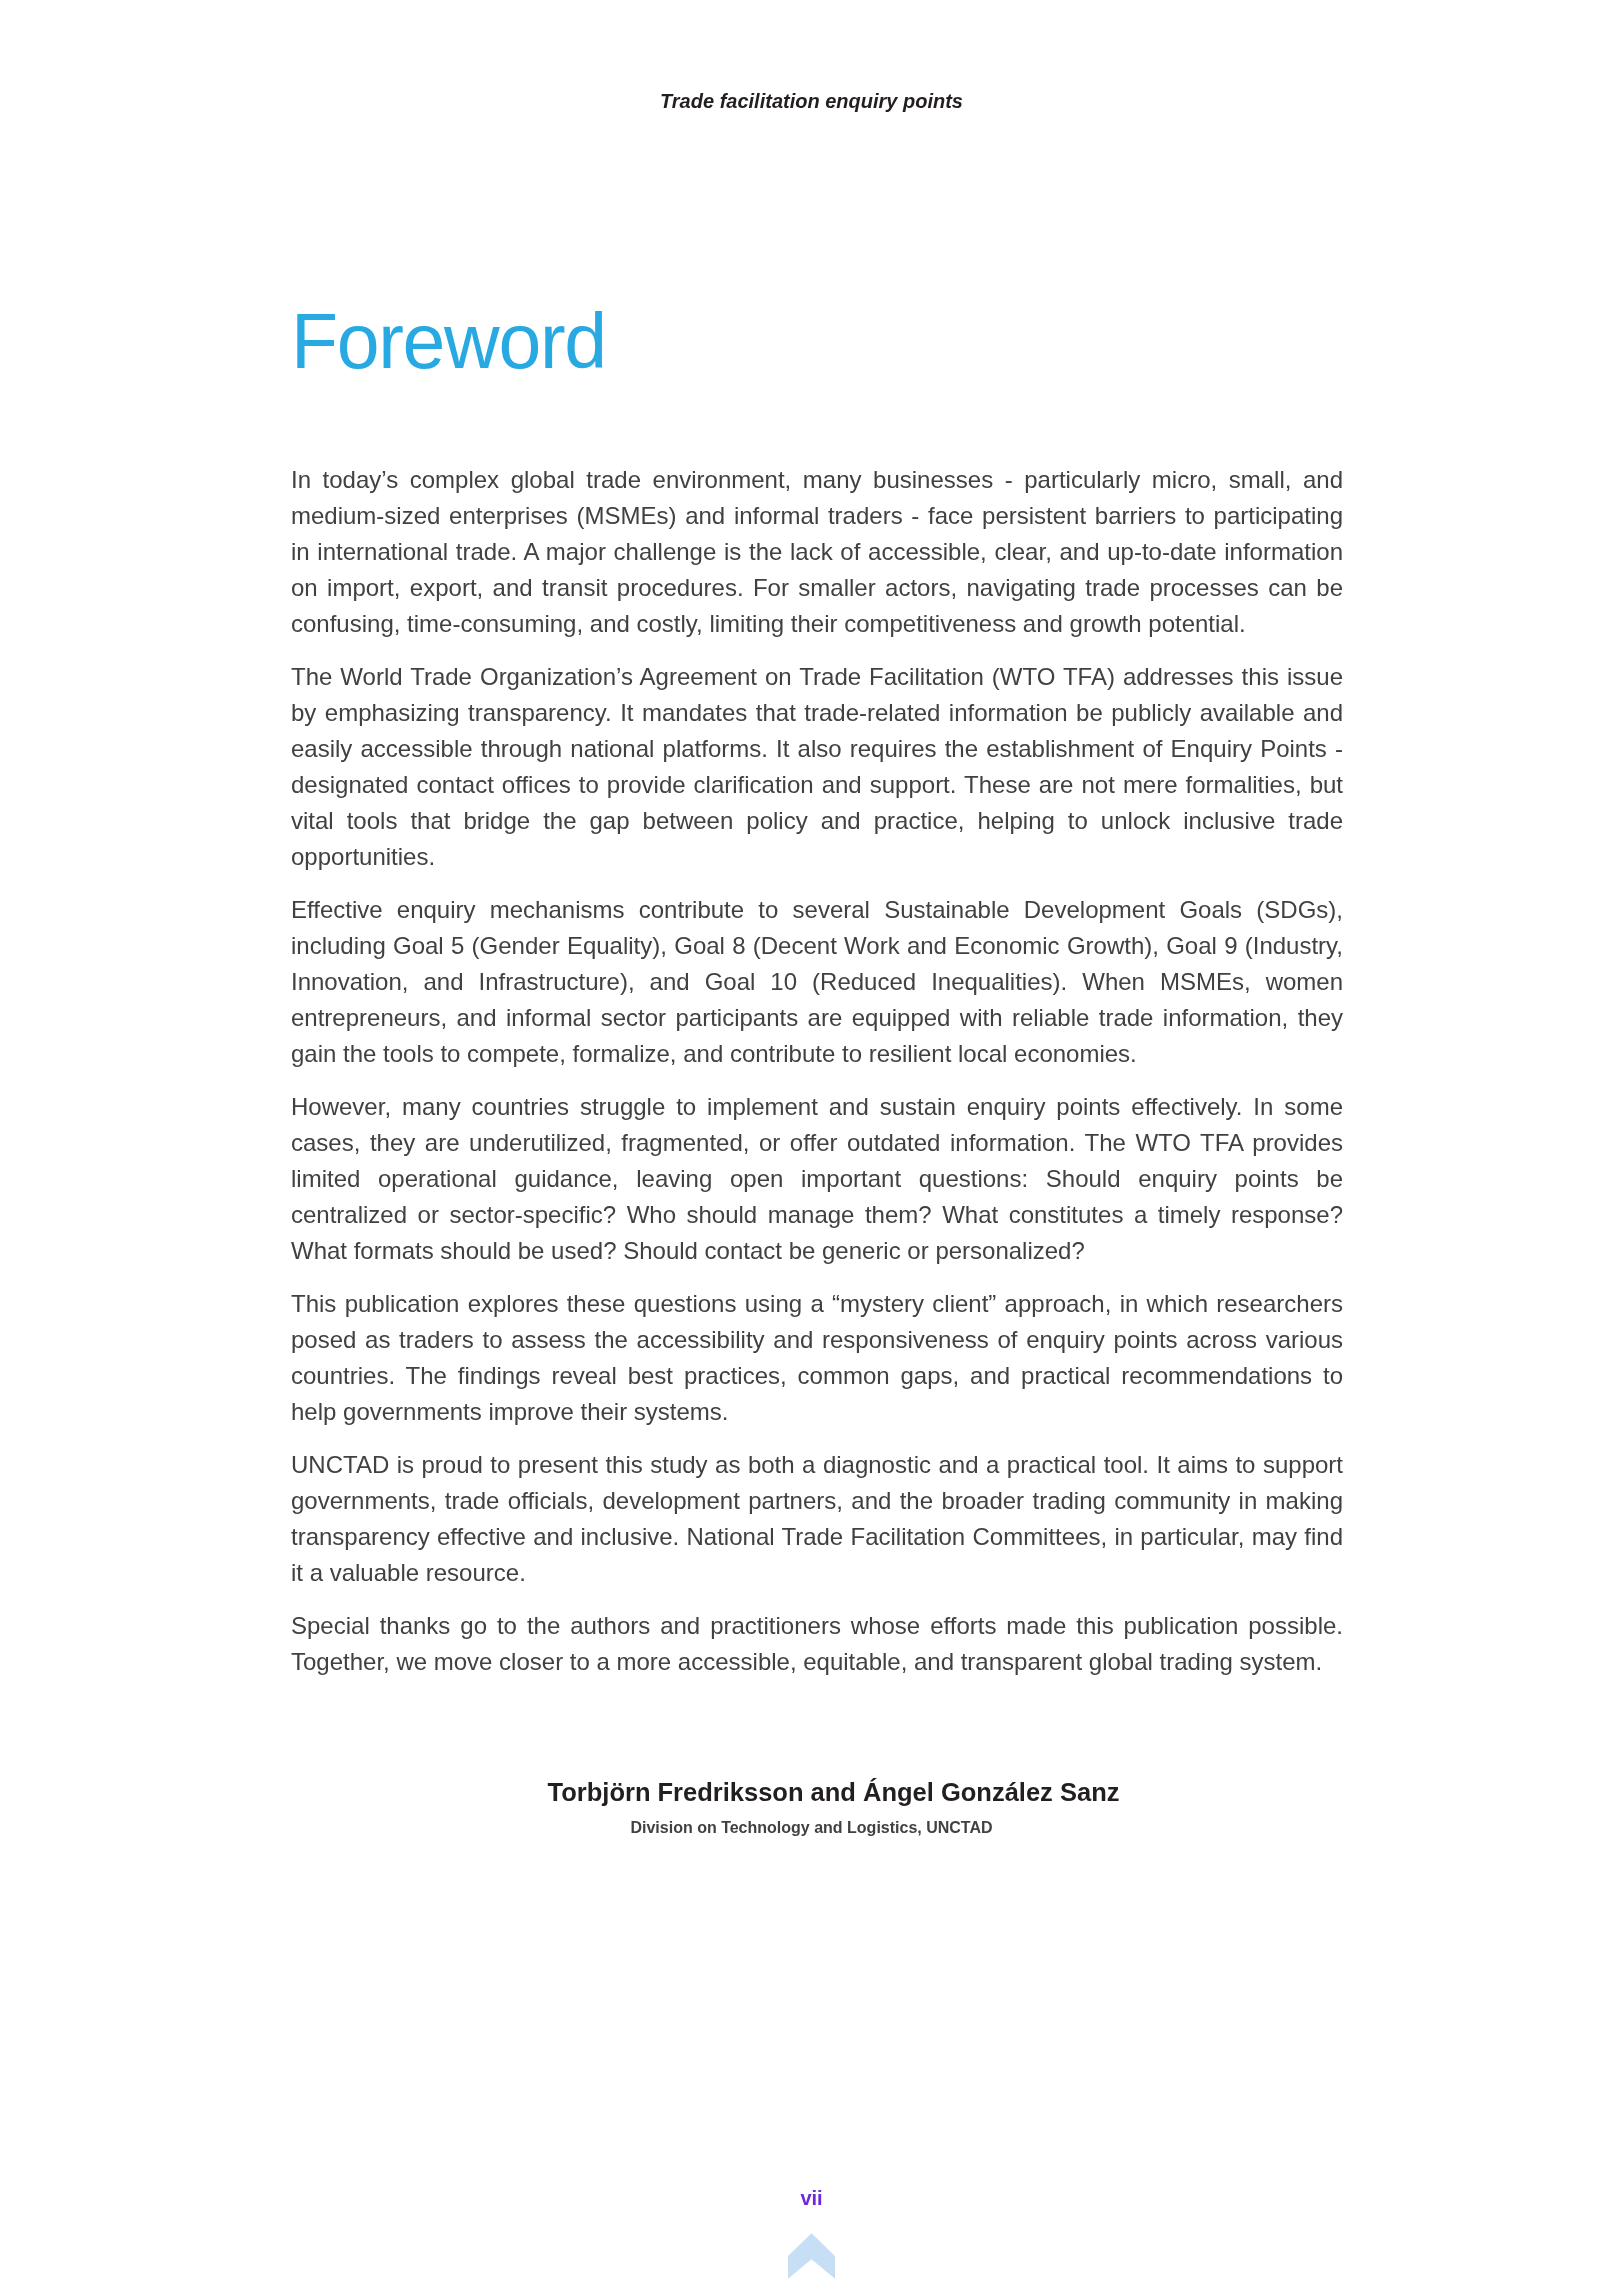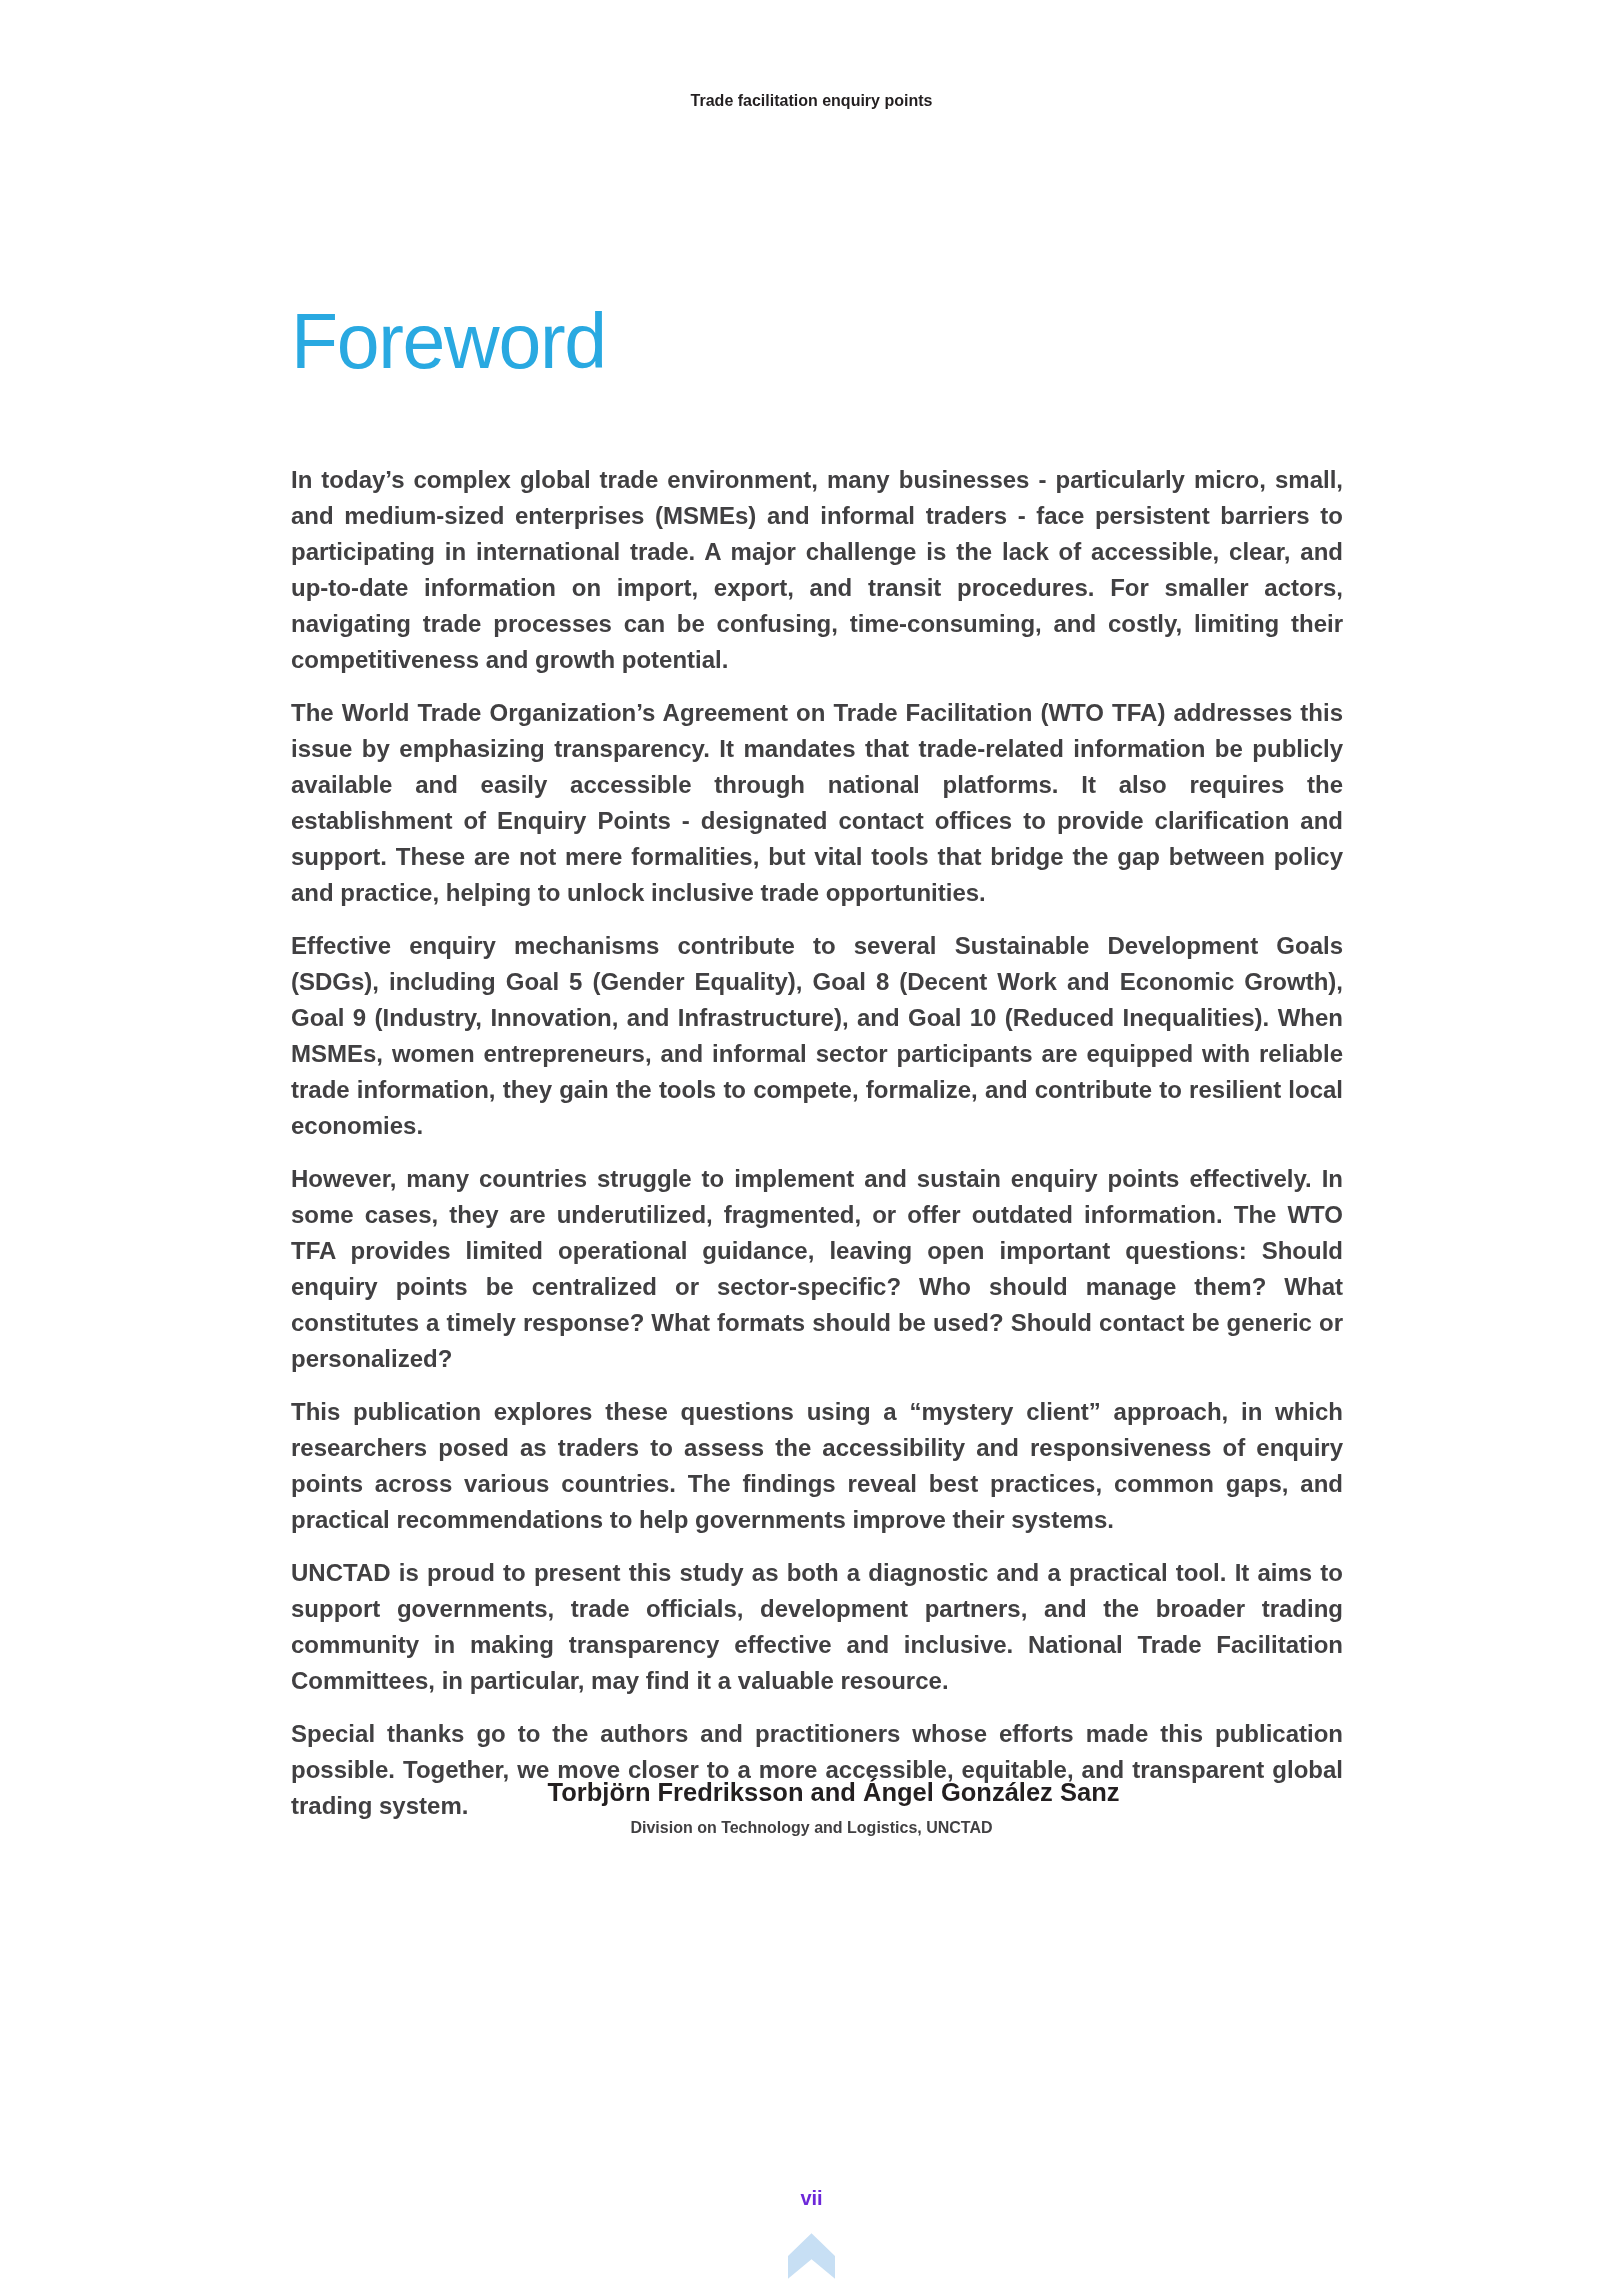--- a/index.html
+++ b/index.html
@@ -12,21 +12,21 @@
     font-family:"Liberation Sans", sans-serif;
   }
 
   
   .header {
     position:absolute;
     top:88px; left:0; right:0;
     text-align:center;
     color:#231f20;
   }
-  .header-title   { font-size:16px; font-weight:bold; line-height:26px; }
+  .header-title   { font-size:20px; font-weight:bold; line-height:26px;font-style:italic; }
   .header-subtitle{ font-size:20px; font-weight:normal; line-height:26px; color:#3f3f41; }
 
   
   .chapter-title {
     position:absolute;
     left:291px; top:251px;
     font-size:77px;
     font-weight:400;
     letter-spacing:-1.3px;
     line-height:1;
@@ -39,21 +39,20 @@
     left:291px; top:462px;
     width:1052px;
     color:#414042;
   }
   .body-copy p {
     margin:0 0 17px 0;
     font-size:24px;
     line-height:36px;
     text-align:justify;
     text-justify:inter-word;
-    font-weight:bold;
   }
   .body-copy p:last-child { margin-bottom:16px; }
 
   
   .signature {
     position:absolute;
     top:1775px; left:0; right:0;
     text-align:center;
     color:#414042;
   }

